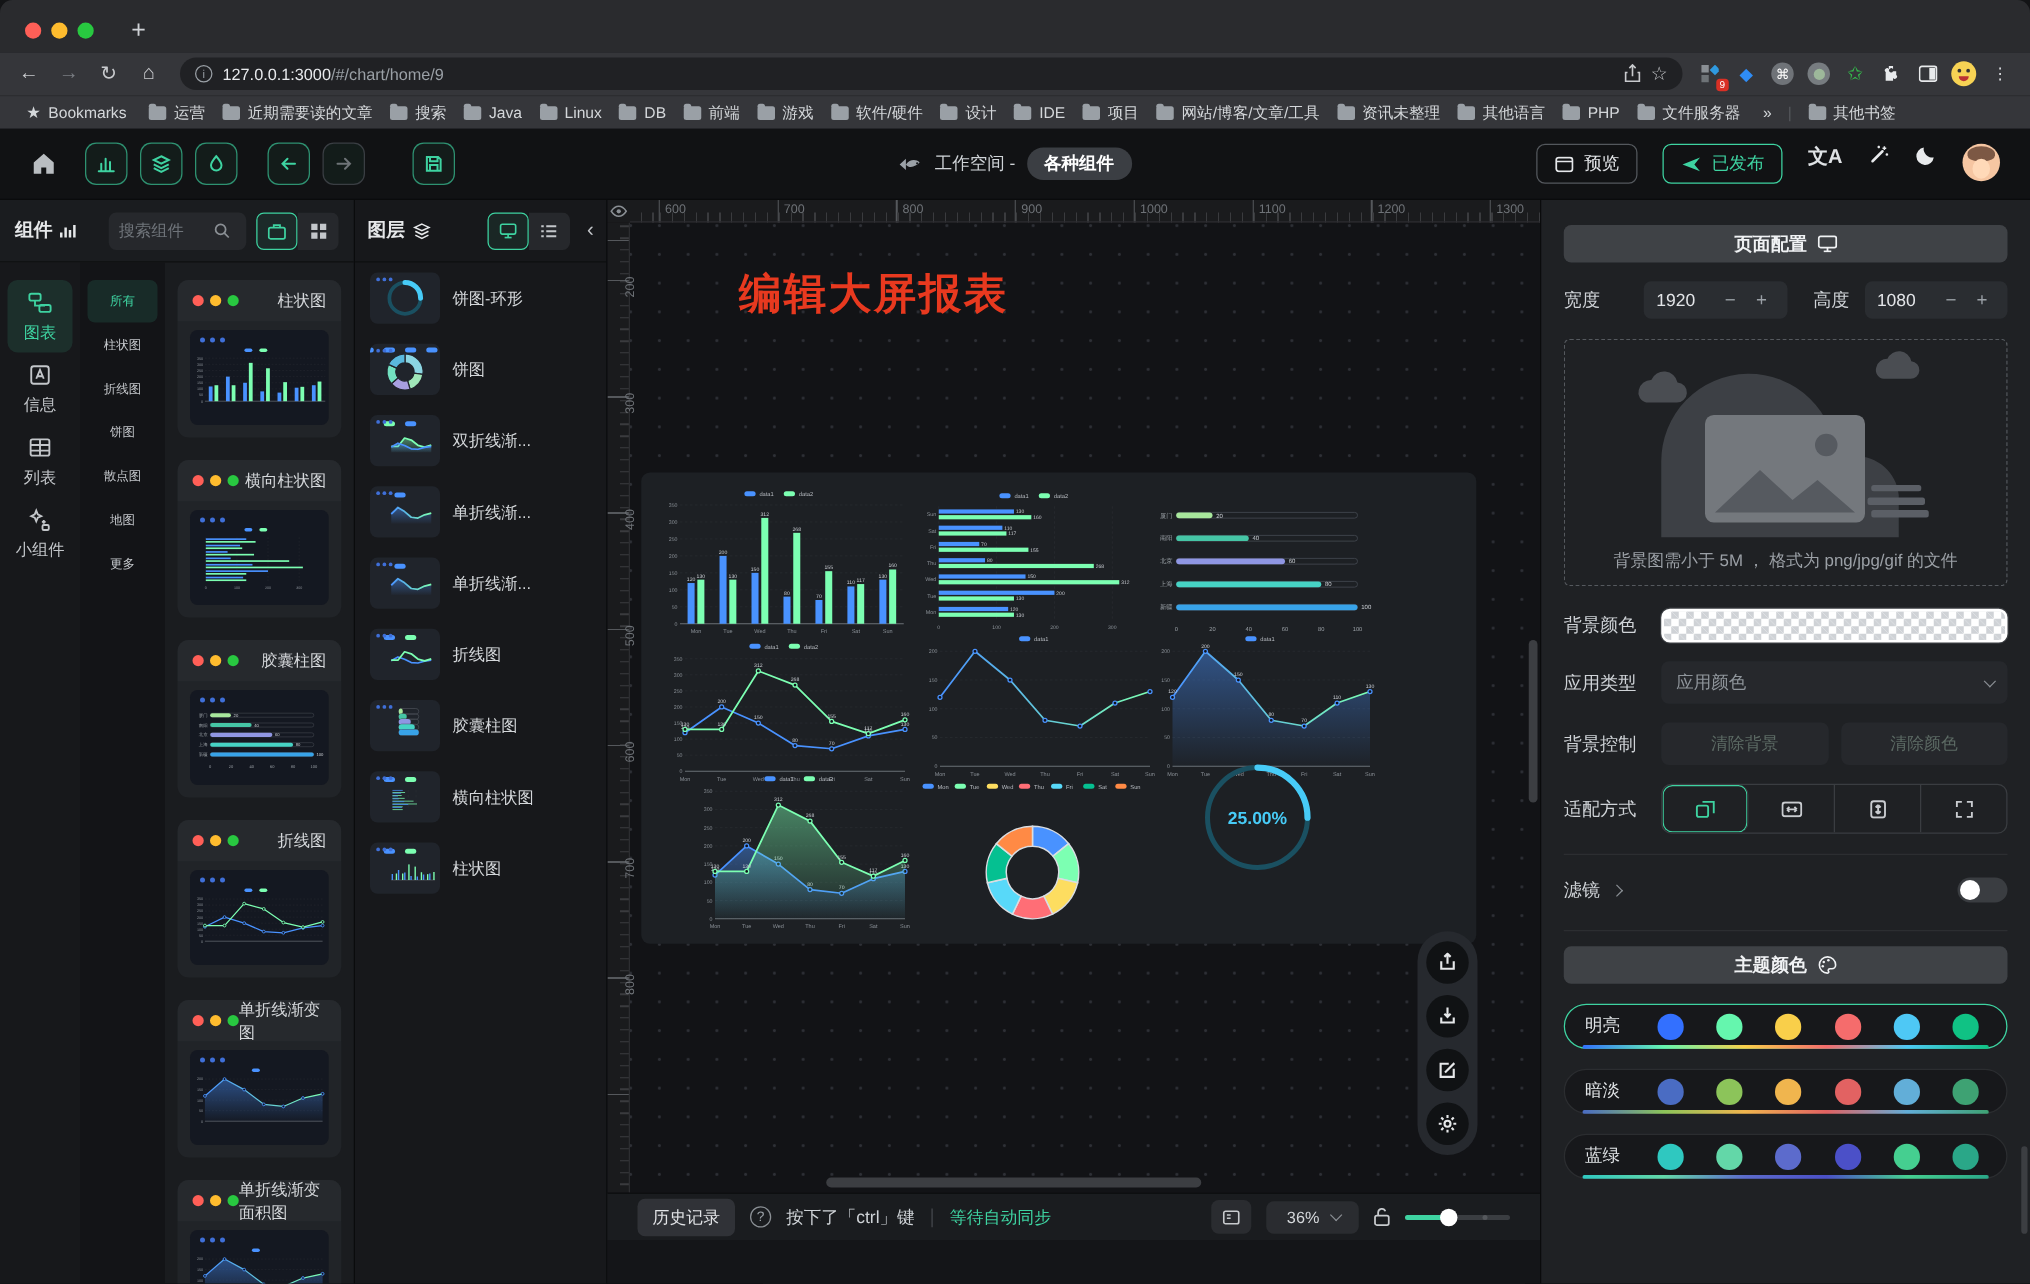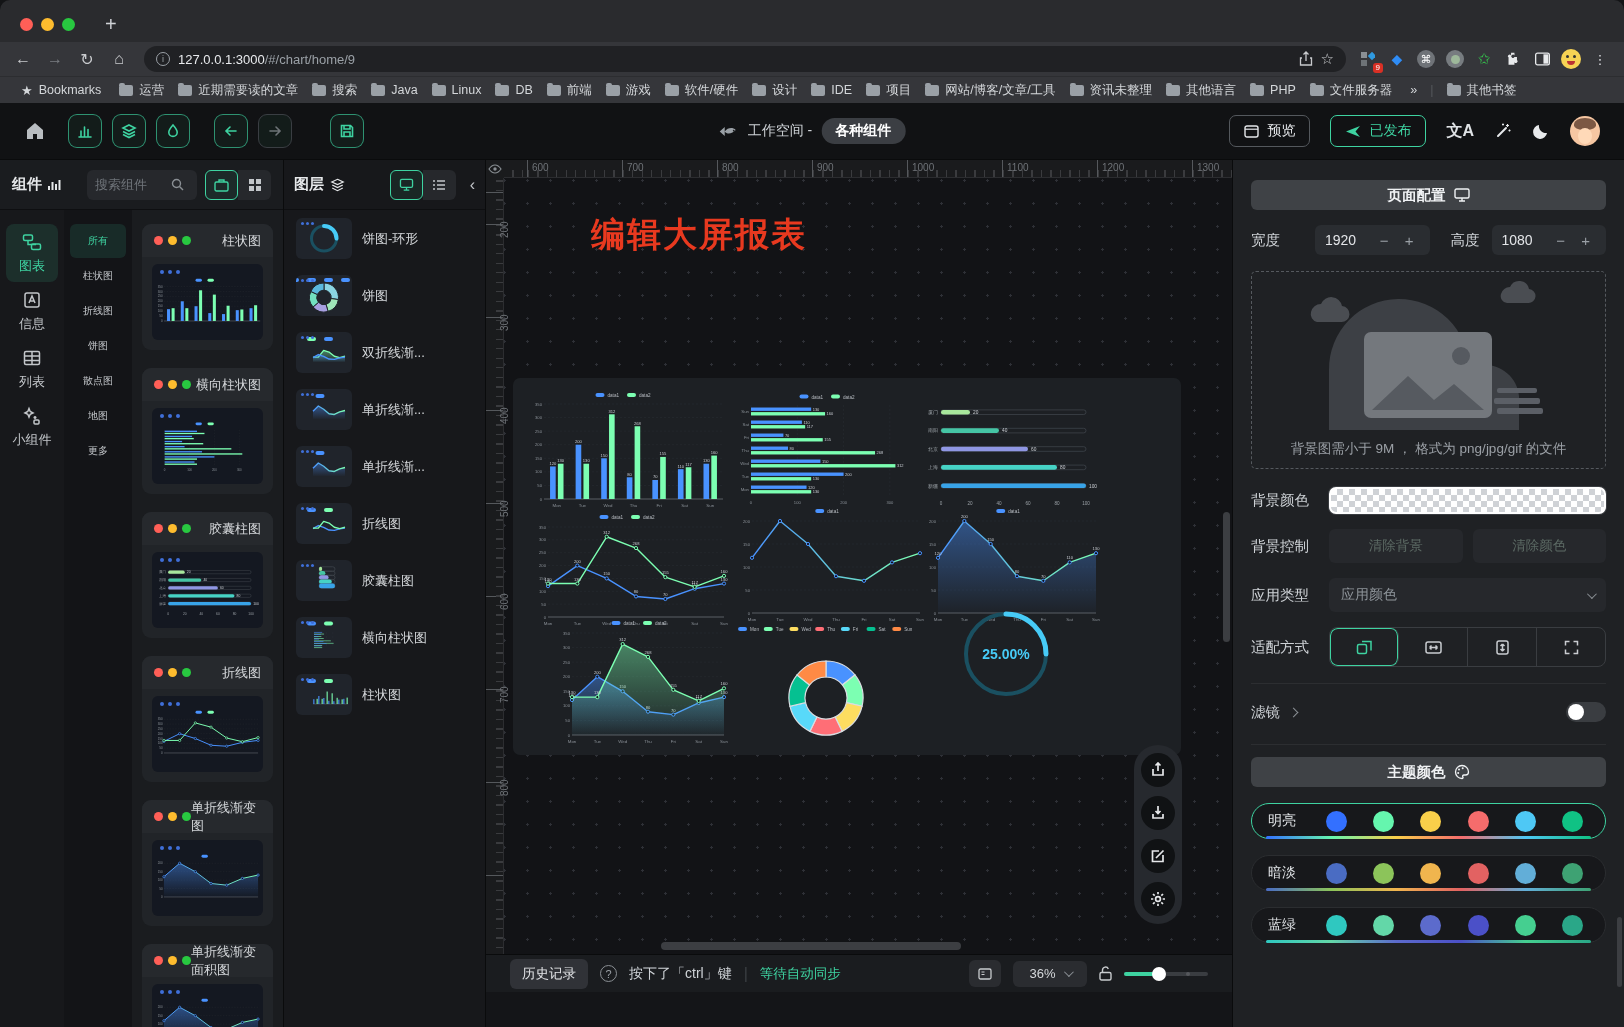--- a/index.html
+++ b/index.html
@@ -40,21 +40,21 @@
 .bm-div{color:#55585c;padding:0 2px}
 
 .appbar{height:57px;background:#111214;border-bottom:1px solid var(--line);display:flex;align-items:center;padding:0 24px;position:relative;flex:none}
 .hbtn{width:34px;height:34px;border:1px solid rgba(62,211,161,.65);border-radius:9px;background:rgba(62,211,161,.05);display:flex;align-items:center;justify-content:center;margin-right:10px}
 .hbtn svg{stroke:var(--accent);fill:none;stroke-width:1.6}
 .hbtn.ghost{border-color:#3a3e43}
 .hbtn.ghost svg{stroke:#6e7377}
 .appbar .home{margin-right:22px}
 .center-title{position:absolute;left:50%;transform:translateX(-50%);display:flex;align-items:center;gap:9px;font-size:14px;color:#cfd3d7}
 .badge-pill{background:#3b3e43;border-radius:14px;padding:4px 14px;font-weight:bold;color:#fff;font-size:14px}
-.appbar .right{margin-left:auto;display:flex;align-items:center;gap:20px}
+.appbar .right{margin-left:auto;display:flex;align-items:flex-start;gap:20px}
 .btn-outline{height:32px;border:1px solid #54585d;border-radius:7px;background:transparent;display:flex;align-items:center;gap:8px;padding:0 14px;font-size:14px;color:#e5e7ea}
 .btn-outline.teal{border-color:var(--accent);color:var(--accent)}
 .toolic{color:#dfe2e5;font-size:16px;display:flex;align-items:center}
 .avatar{width:30px;height:30px;border-radius:50%;background:#f6c6a2;position:relative;overflow:hidden}
 .avatar::before{content:"";position:absolute;top:2px;left:4px;right:4px;height:12px;border-radius:50% 50% 40% 40%;background:#7c5844}
 .avatar::after{content:"";position:absolute;top:12px;left:8px;right:8px;bottom:2px;border-radius:50%;background:#ffd9b8}
 
 .main{flex:1;display:flex;min-height:0}
 .leftwrap{width:284px;background:var(--panel);border-right:1px solid var(--line);display:flex;flex-direction:column;flex:none}
 .paneltop{height:50px;display:flex;align-items:center;padding:0 12px;gap:8px;border-bottom:1px solid #0e0f11}
@@ -1415,37 +1415,37 @@
           <path d="M78 150V90a70 70 0 0 1 140-2c22-10 48 4 50 28v34z" fill="#3d4045"></path>
           <rect x="113" y="52" width="128" height="86" rx="7" fill="#74787d"></rect>
           <circle cx="210" cy="76" r="9" fill="#565a60"></circle>
           <path d="M121 130l36-34 26 24 20-16 30 26z" fill="#565a60"></path>
           <g fill="#5b5f66">
               <rect x="243" y="118" width="46" height="6" rx="2"></rect>
               <rect x="246" y="128" width="46" height="6" rx="2"></rect>
               <rect x="246" y="108" width="40" height="5" rx="2"></rect>
             </g>
         </svg>
-        <span class="uphint">背景图需小于 9M ， 格式为 png/jpg/gif 的文件</span>
+        <span class="uphint">背景图需小于 5M ， 格式为 png/jpg/gif 的文件</span>
       </div>
       <div class="srow" style="margin-top:18px">
         <span class="slabel" style="width:78px">背景颜色</span>
         <div class="swatch"></div>
-      </div>
-      <div class="srow">
-        <span class="slabel" style="width:78px">背景控制</span>
-        <div class="ctrlbtn">清除背景</div>
-        <div class="ctrlbtn">清除颜色</div>
       </div>
       <div class="srow">
         <span class="slabel" style="width:78px">应用类型</span>
         <div class="select">
             <span>应用颜色</span>
             <span class="chev"></span>
           </div>
+      </div>
+      <div class="srow">
+        <span class="slabel" style="width:78px">背景控制</span>
+        <div class="ctrlbtn">清除背景</div>
+        <div class="ctrlbtn">清除颜色</div>
       </div>
       <div class="srow">
         <span class="slabel" style="width:78px">适配方式</span>
         <div class="seg">
           <div class="segbtn on">
               <svg width="17" height="15" viewBox="0 0 17 15">
                 <rect x="1.5" y="4.5" width="9" height="9" rx="1.5"></rect>
                 <path d="M6 1.5h9v9"></path>
               </svg>
             </div>

